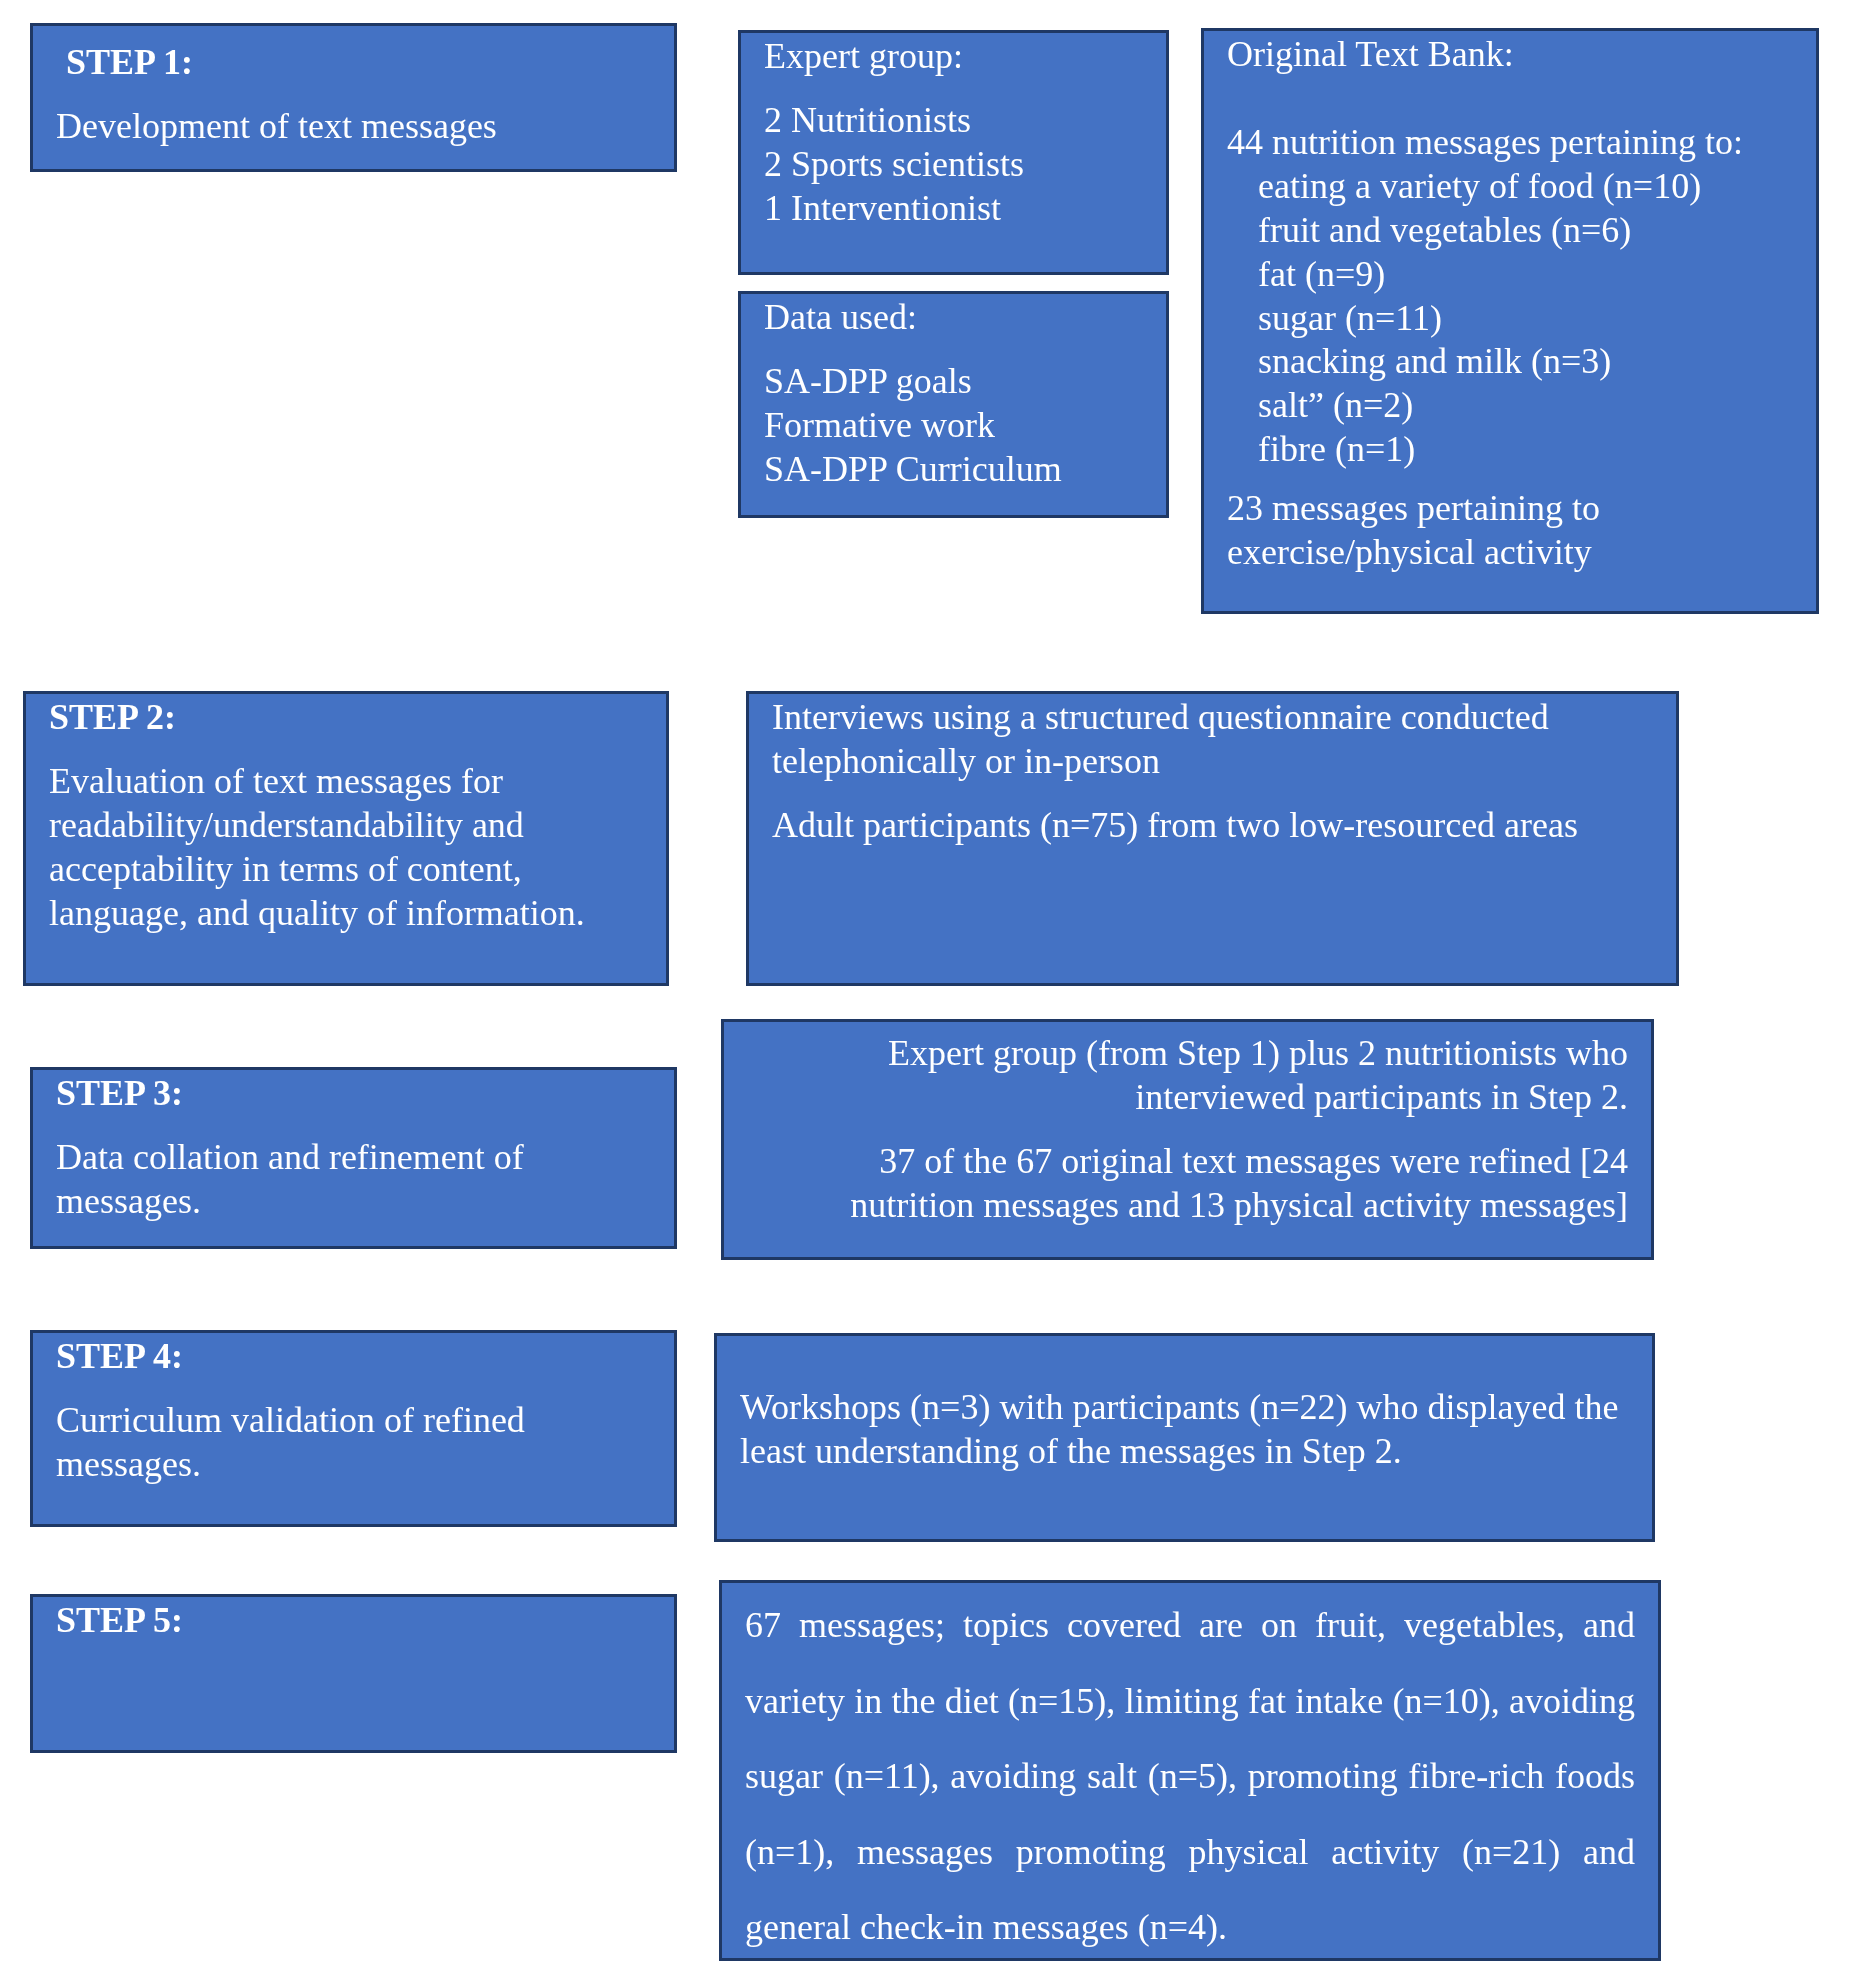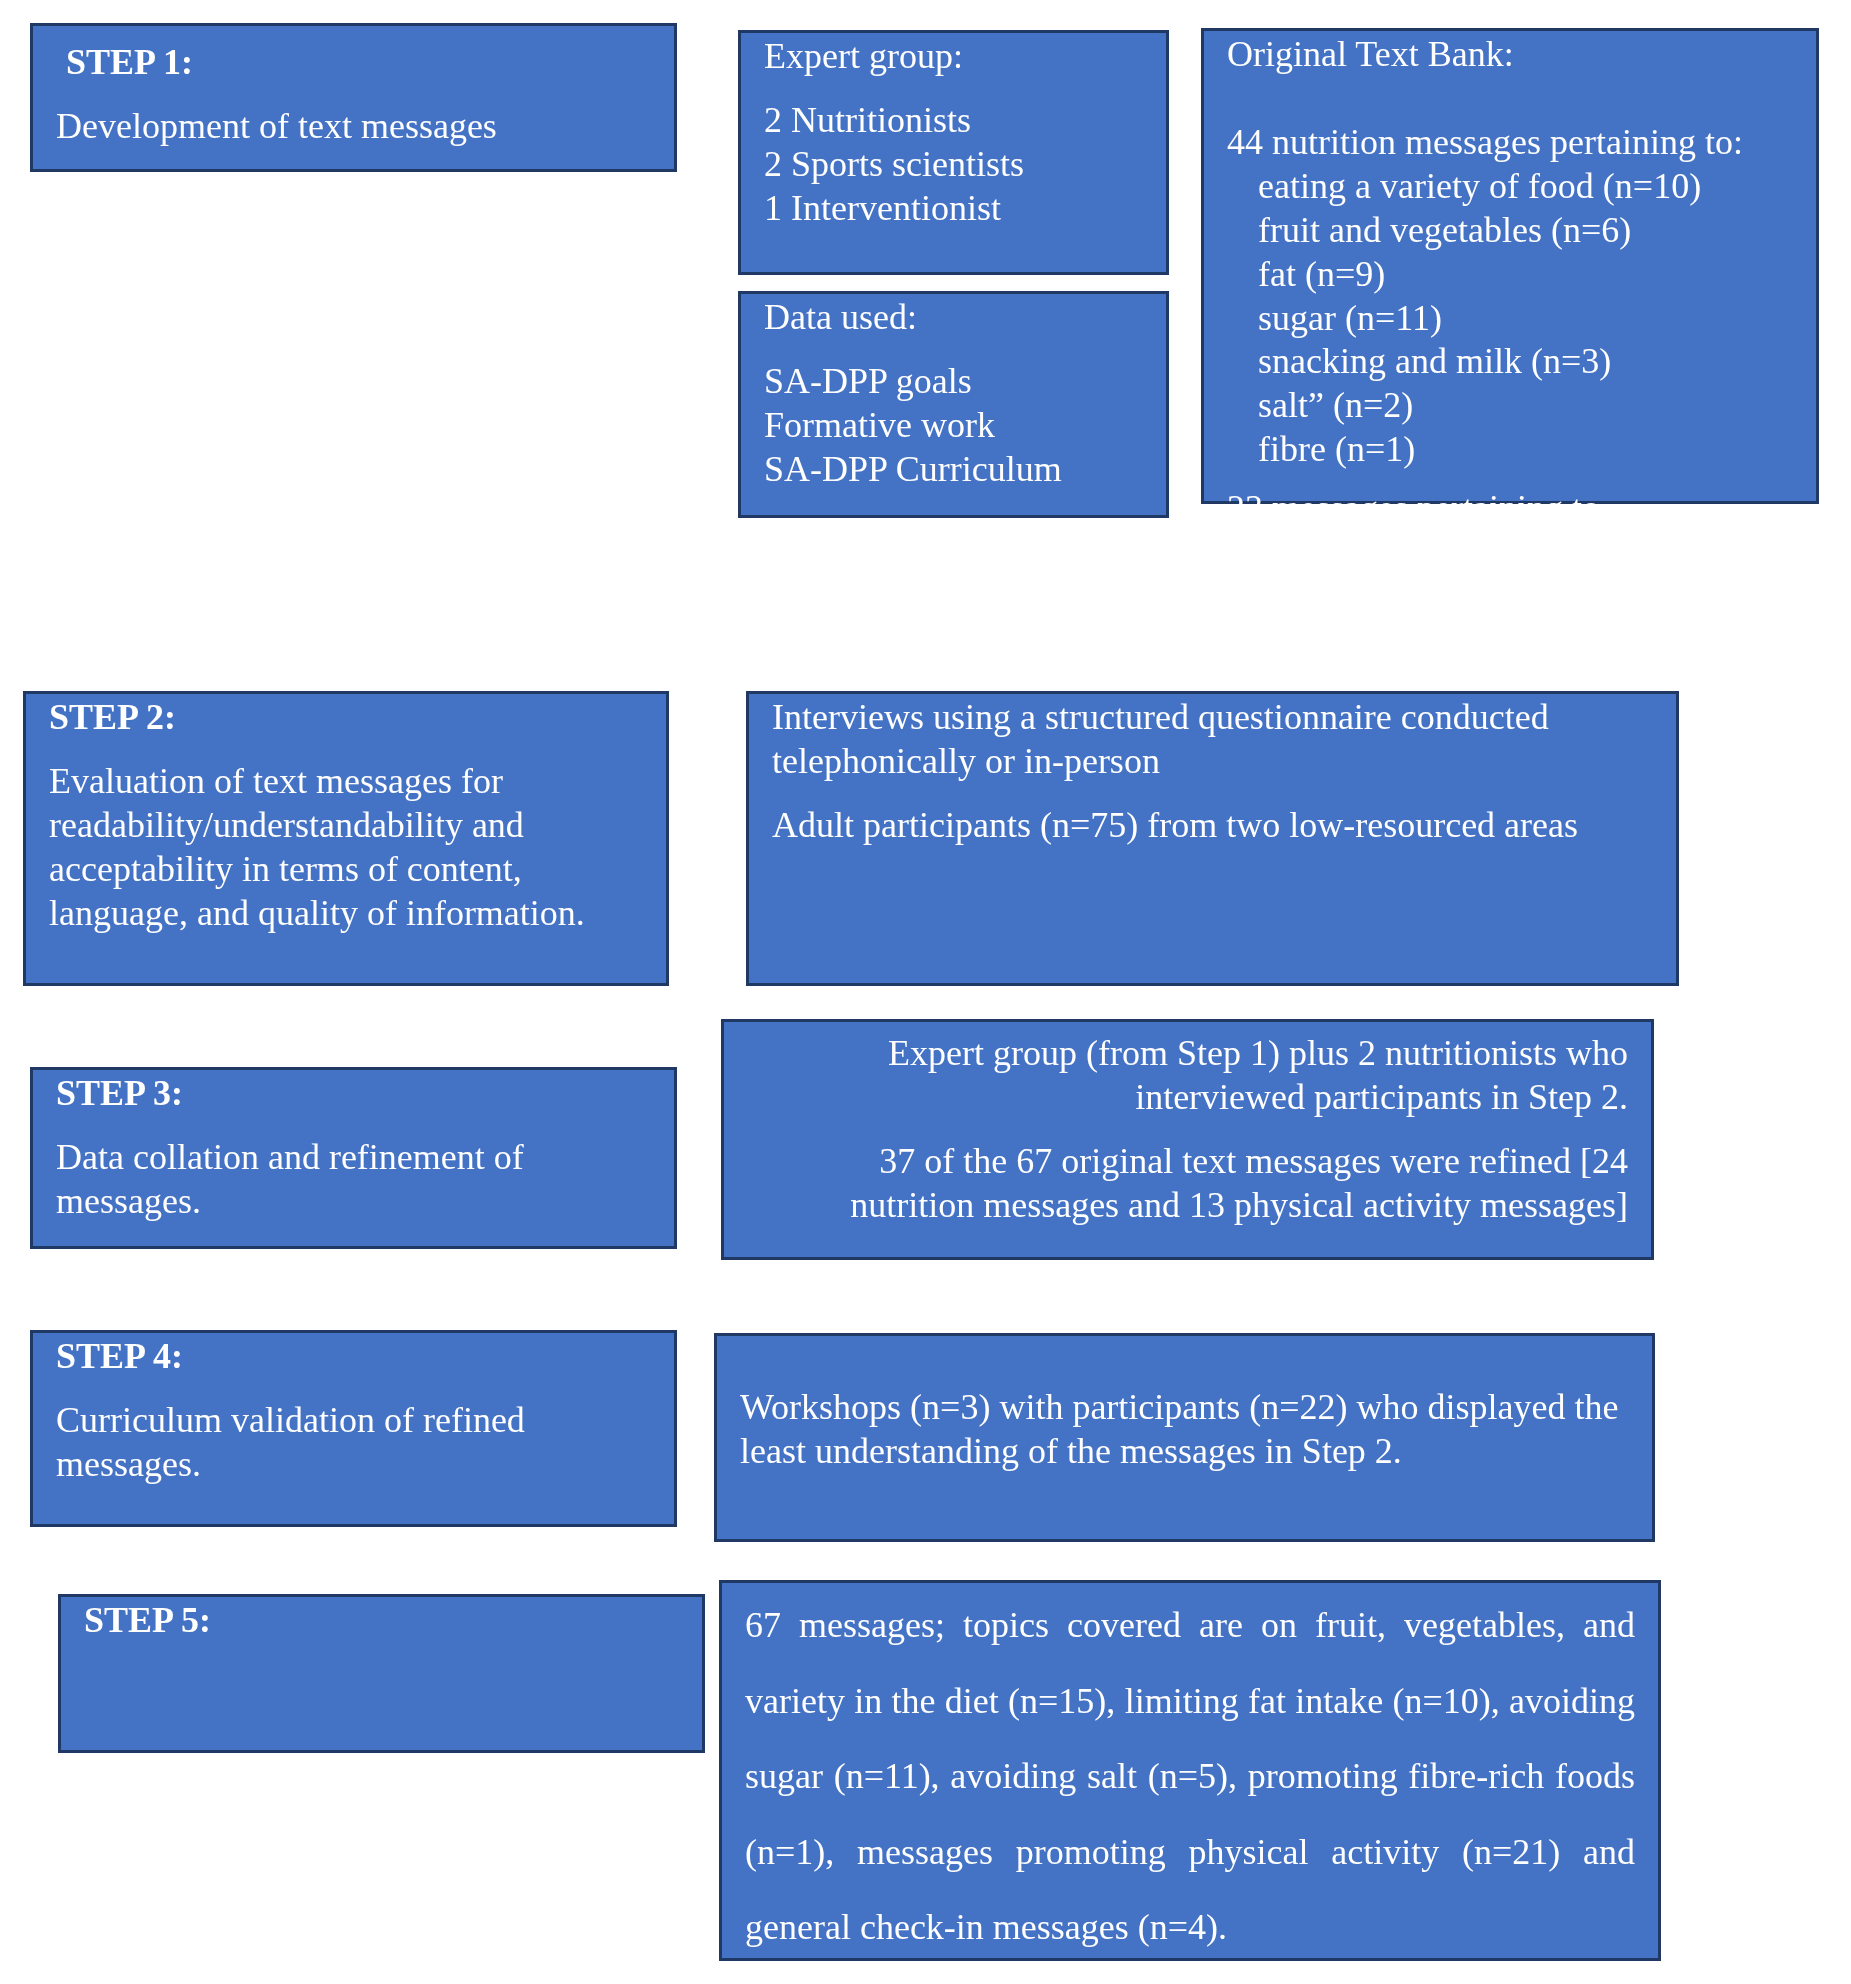--- a/index.html
+++ b/index.html
@@ -30,21 +30,21 @@
 </div>
 
 <div class="box" style="left:738px;top:291px;width:431px;height:227px;">
   <p>Data used:</p>
   <div style="height:20px"></div>
   <p>SA-DPP goals</p>
   <p>Formative work</p>
   <p>SA-DPP Curriculum</p>
 </div>
 
-<div class="box" style="left:1201px;top:28px;width:618px;height:476px;">
+<div class="box" style="left:1201px;top:28px;width:618px;height:586px;">
   <p>Original Text Bank:</p>
   <div style="height:44px"></div>
   <p>44 nutrition messages pertaining to:</p>
   <p class="indent">eating a variety of food (n=10)</p>
   <p class="indent">fruit and vegetables (n=6)</p>
   <p class="indent">fat (n=9)</p>
   <p class="indent">sugar (n=11)</p>
   <p class="indent">snacking and milk (n=3)</p>
   <p class="indent">salt” (n=2)</p>
   <p class="indent">fibre (n=1)</p>
@@ -76,20 +76,20 @@
 
 <div class="box" style="left:30px;top:1330px;width:647px;height:197px;">
   <p class="title">STEP 4:</p>
   <div style="height:20px"></div>
   <p>Curriculum validation of refined messages.</p>
 </div>
 <div class="box" style="left:714px;top:1333px;width:941px;height:209px;padding-top:50px;">
   <p>Workshops (n=3) with participants (n=22) who displayed the least understanding of the messages in Step 2.</p>
 </div>
 
-<div class="box" style="left:30px;top:1594px;width:647px;height:159px;margin-left:28px;">
+<div class="box" style="left:30px;top:1594px;width:647px;height:159px;">
   <p class="title">STEP 5:</p>
   <div style="height:20px"></div>
 </div>
 <div class="box" style="left:719px;top:1580px;width:942px;height:381px;padding-top:5px;">
   <p class="justify">67 messages; topics covered are on fruit, vegetables, and variety in the diet (n=15), limiting fat intake (n=10), avoiding sugar (n=11), avoiding salt (n=5), promoting fibre-rich foods (n=1), messages promoting physical activity (n=21) and general check-in messages (n=4).</p>
 </div>
 
 
 </body></html>

